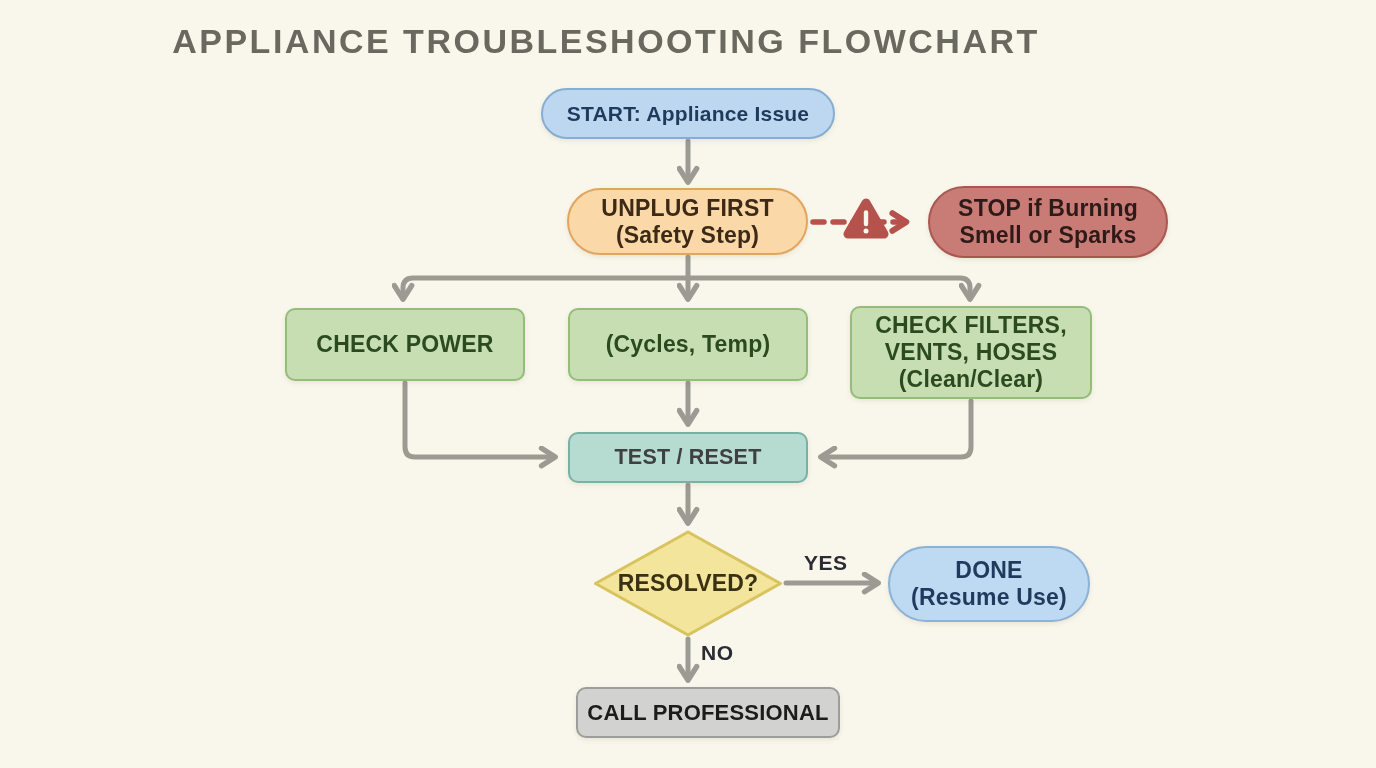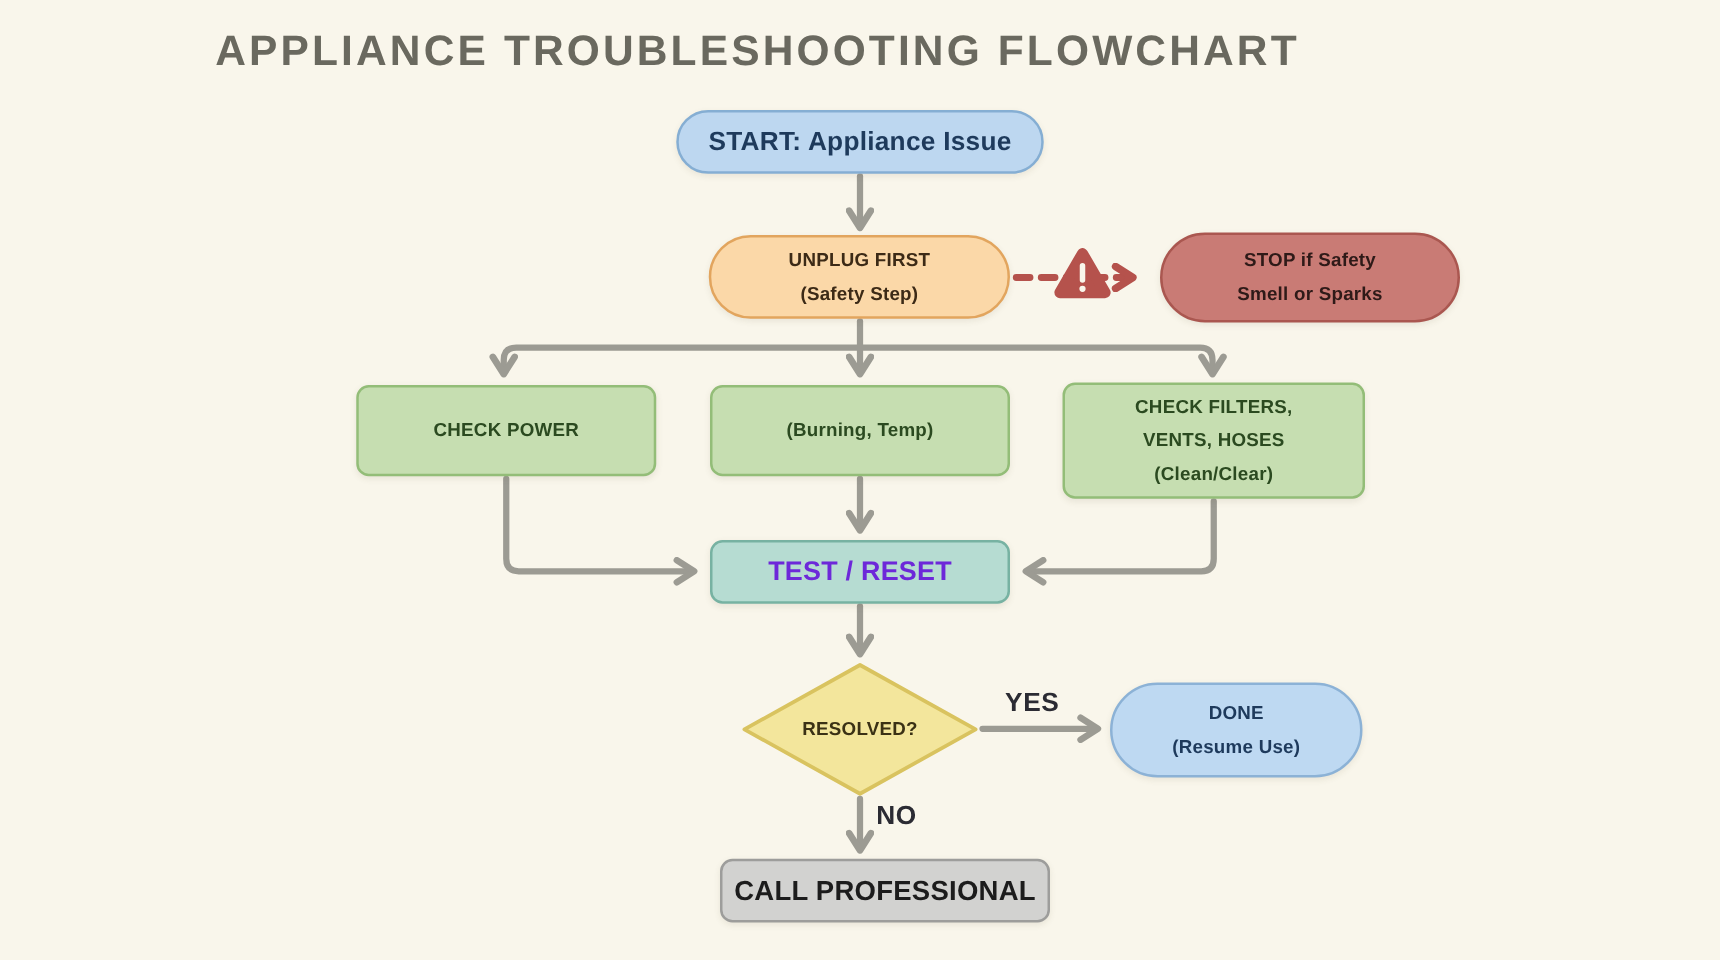--- a/index.html
+++ b/index.html
@@ -18,21 +18,21 @@
   }
   .arrows-layer {
     position:absolute; left:0; top:0; width:1376px; height:768px;
     pointer-events:none;
   }
   .node {
     position:absolute;
     display:flex; flex-direction:column;
     align-items:center; justify-content:center;
     text-align:center;
-    font-weight:600; font-size:15px; line-height:27px;
+    font-weight:600; font-size:23px; line-height:27px;
     letter-spacing:0.2px;
     box-sizing:border-box;
     box-shadow:0 2px 5px rgba(90,80,50,0.10);
   }
   .pill { border-radius:999px; }
   .rect { border-radius:10px; }
 
   #node-start {
     left:541px; top:88px; width:294px; height:51px;
     background:#bdd7f0; border:2.5px solid #85aed3; color:#1e3a5c;
@@ -53,21 +53,21 @@
   #node-check-settings {
     left:568px; top:308px; width:240px; height:73px;
     background:#c6deb1; border:2.5px solid #93bd78; color:#2b4a20;
   }
   #node-check-filters {
     left:850px; top:306px; width:242px; height:93px;
     background:#c6deb1; border:2.5px solid #93bd78; color:#2b4a20;
   }
   #node-test-reset {
     left:568px; top:432px; width:240px; height:51px;
-    background:#b6dcd2; border:2.5px solid #77b2a2; color:#6d28d9;
+    background:#b6dcd2; border:2.5px solid #77b2a2; color:#404040;
     font-size:21.5px;
   }
   #node-resolved {
     left:593px; top:530px; width:190px; height:107px;
     background:transparent; border:none; box-shadow:none;
     color:#3a3115;
   }
   #node-resolved .diamond-svg { position:absolute; left:0; top:0; }
   #node-resolved .line { position:relative; }
   #node-done {
@@ -127,30 +127,30 @@
   <div class="node pill" id="node-start">
     <div class="line">START: Appliance Issue</div>
   </div>
 
   <div class="node pill" id="node-unplug">
     <div class="line">UNPLUG FIRST</div>
     <div class="line">(Safety Step)</div>
   </div>
 
   <div class="node pill" id="node-stop">
-    <div class="line">STOP if Safety</div>
+    <div class="line">STOP if Burning</div>
     <div class="line">Smell or Sparks</div>
   </div>
 
   <div class="node rect" id="node-check-power">
     <div class="line">CHECK POWER</div>
   </div>
 
   <div class="node rect" id="node-check-settings">
-    <div class="line">(Burning, Temp)</div>
+    <div class="line">(Cycles, Temp)</div>
   </div>
 
   <div class="node rect" id="node-check-filters">
     <div class="line">CHECK FILTERS,</div>
     <div class="line">VENTS, HOSES</div>
     <div class="line">(Clean/Clear)</div>
   </div>
 
   <div class="node rect" id="node-test-reset">
     <div class="line">TEST / RESET</div>

